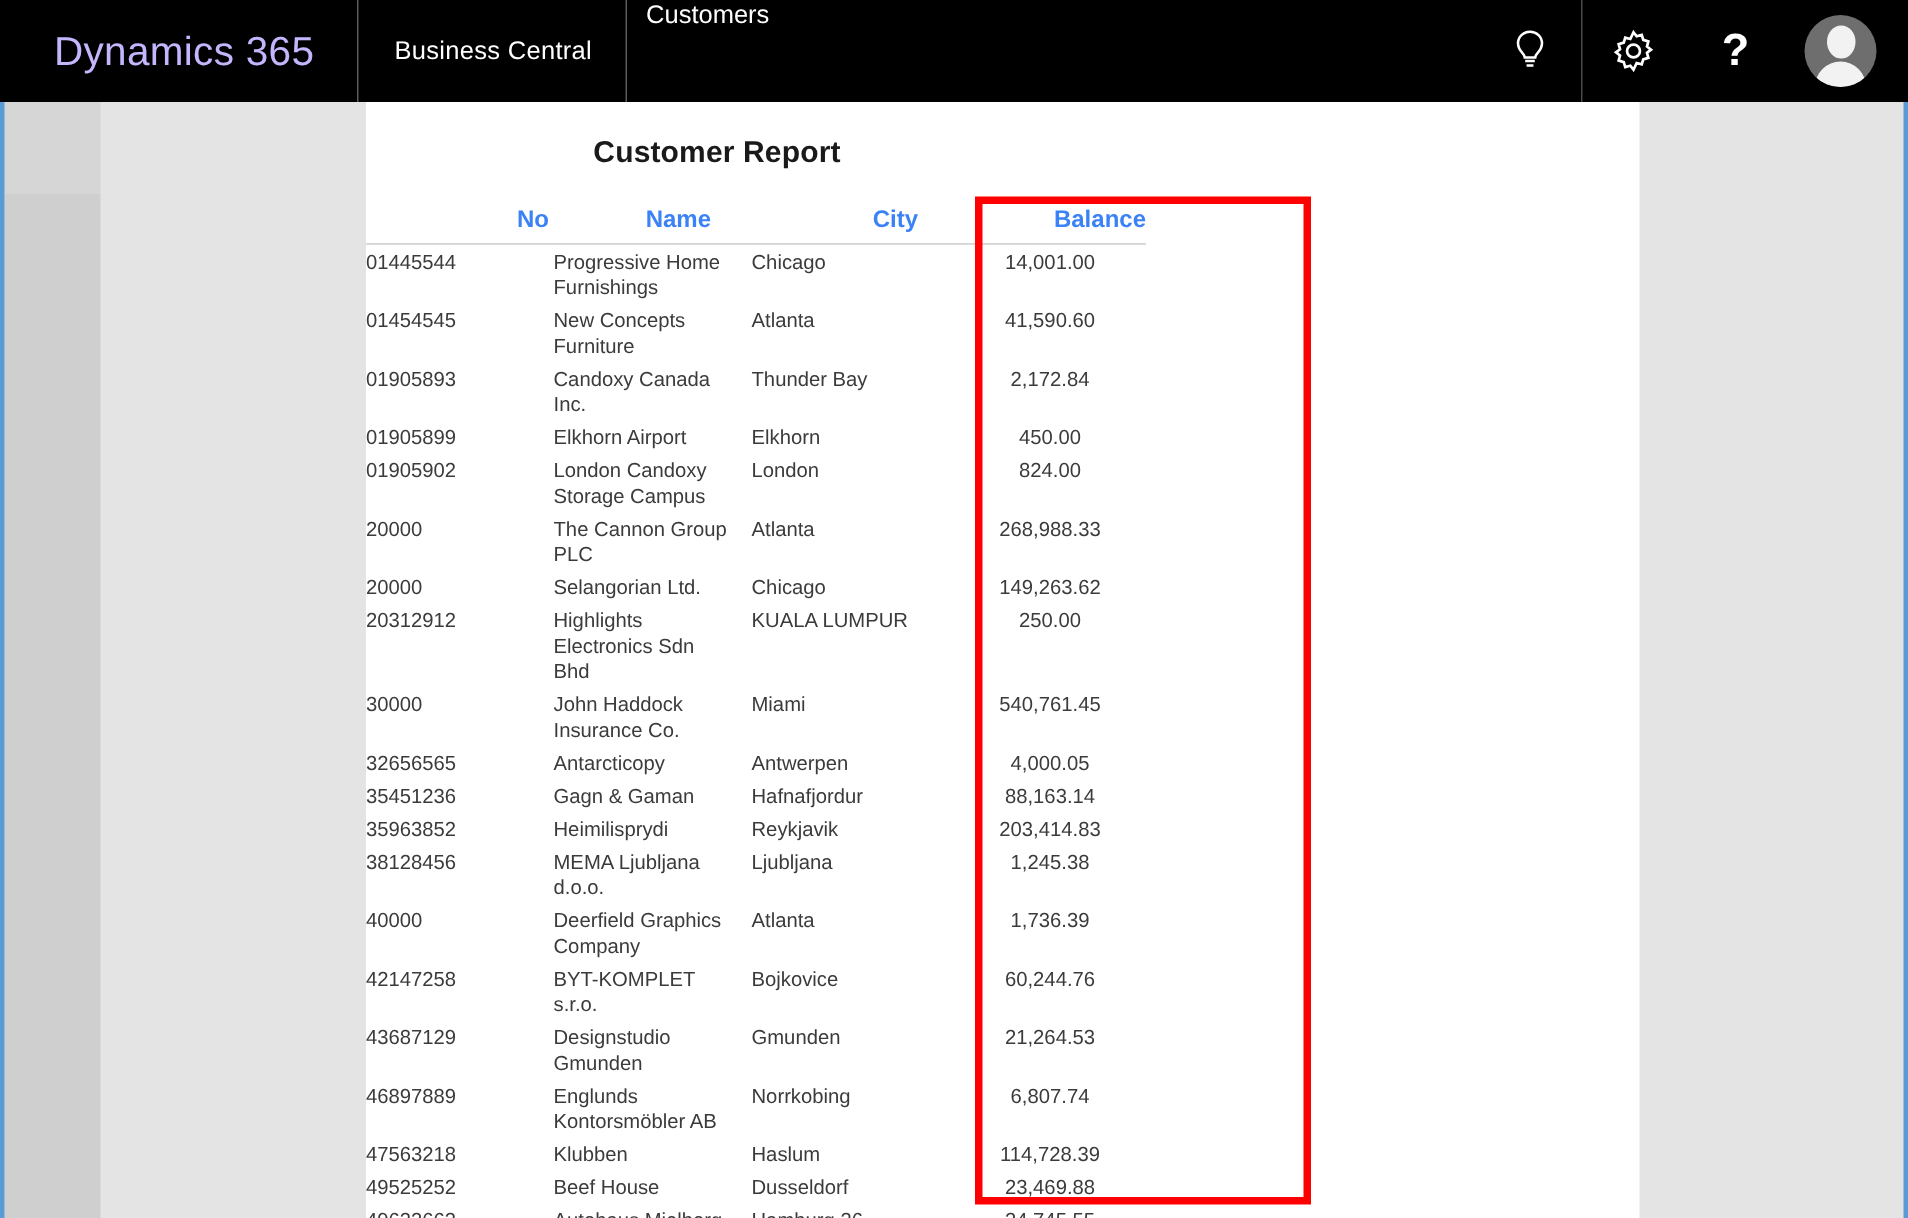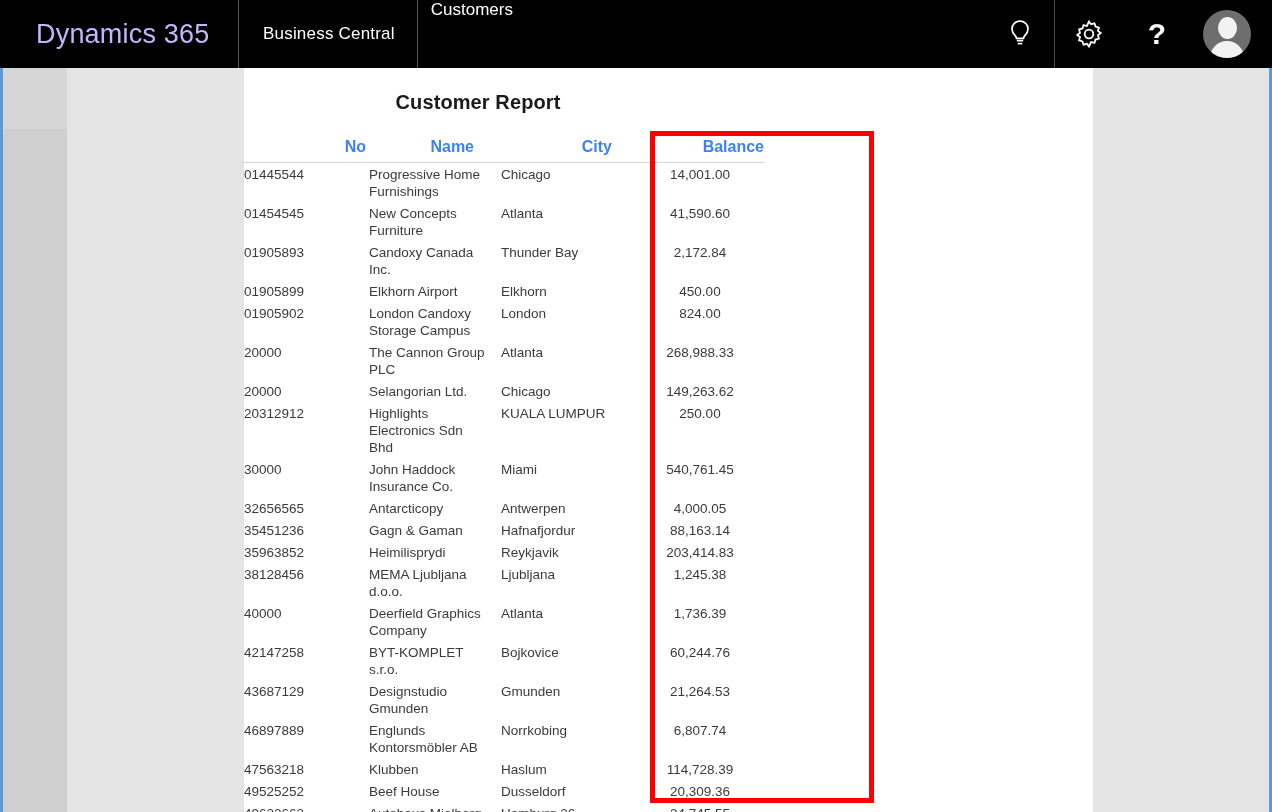--- a/index.html
+++ b/index.html
@@ -326,21 +326,21 @@
         <tr>
           <td class="c-no">47563218</td>
           <td class="c-name">Klubben</td>
           <td class="c-city">Haslum</td>
           <td class="c-bal">114,728.39</td>
         </tr>
         <tr>
           <td class="c-no">49525252</td>
           <td class="c-name">Beef House</td>
           <td class="c-city">Dusseldorf</td>
-          <td class="c-bal">20,309.36</td>
+          <td class="c-bal">23,469.88</td>
         </tr>
         <tr>
           <td class="c-no">49633663</td>
           <td class="c-name">Autohaus Mielberg KG</td>
           <td class="c-city">Hamburg 36</td>
           <td class="c-bal">34,745.55</td>
         </tr>
       </tbody>
   </table>
 

